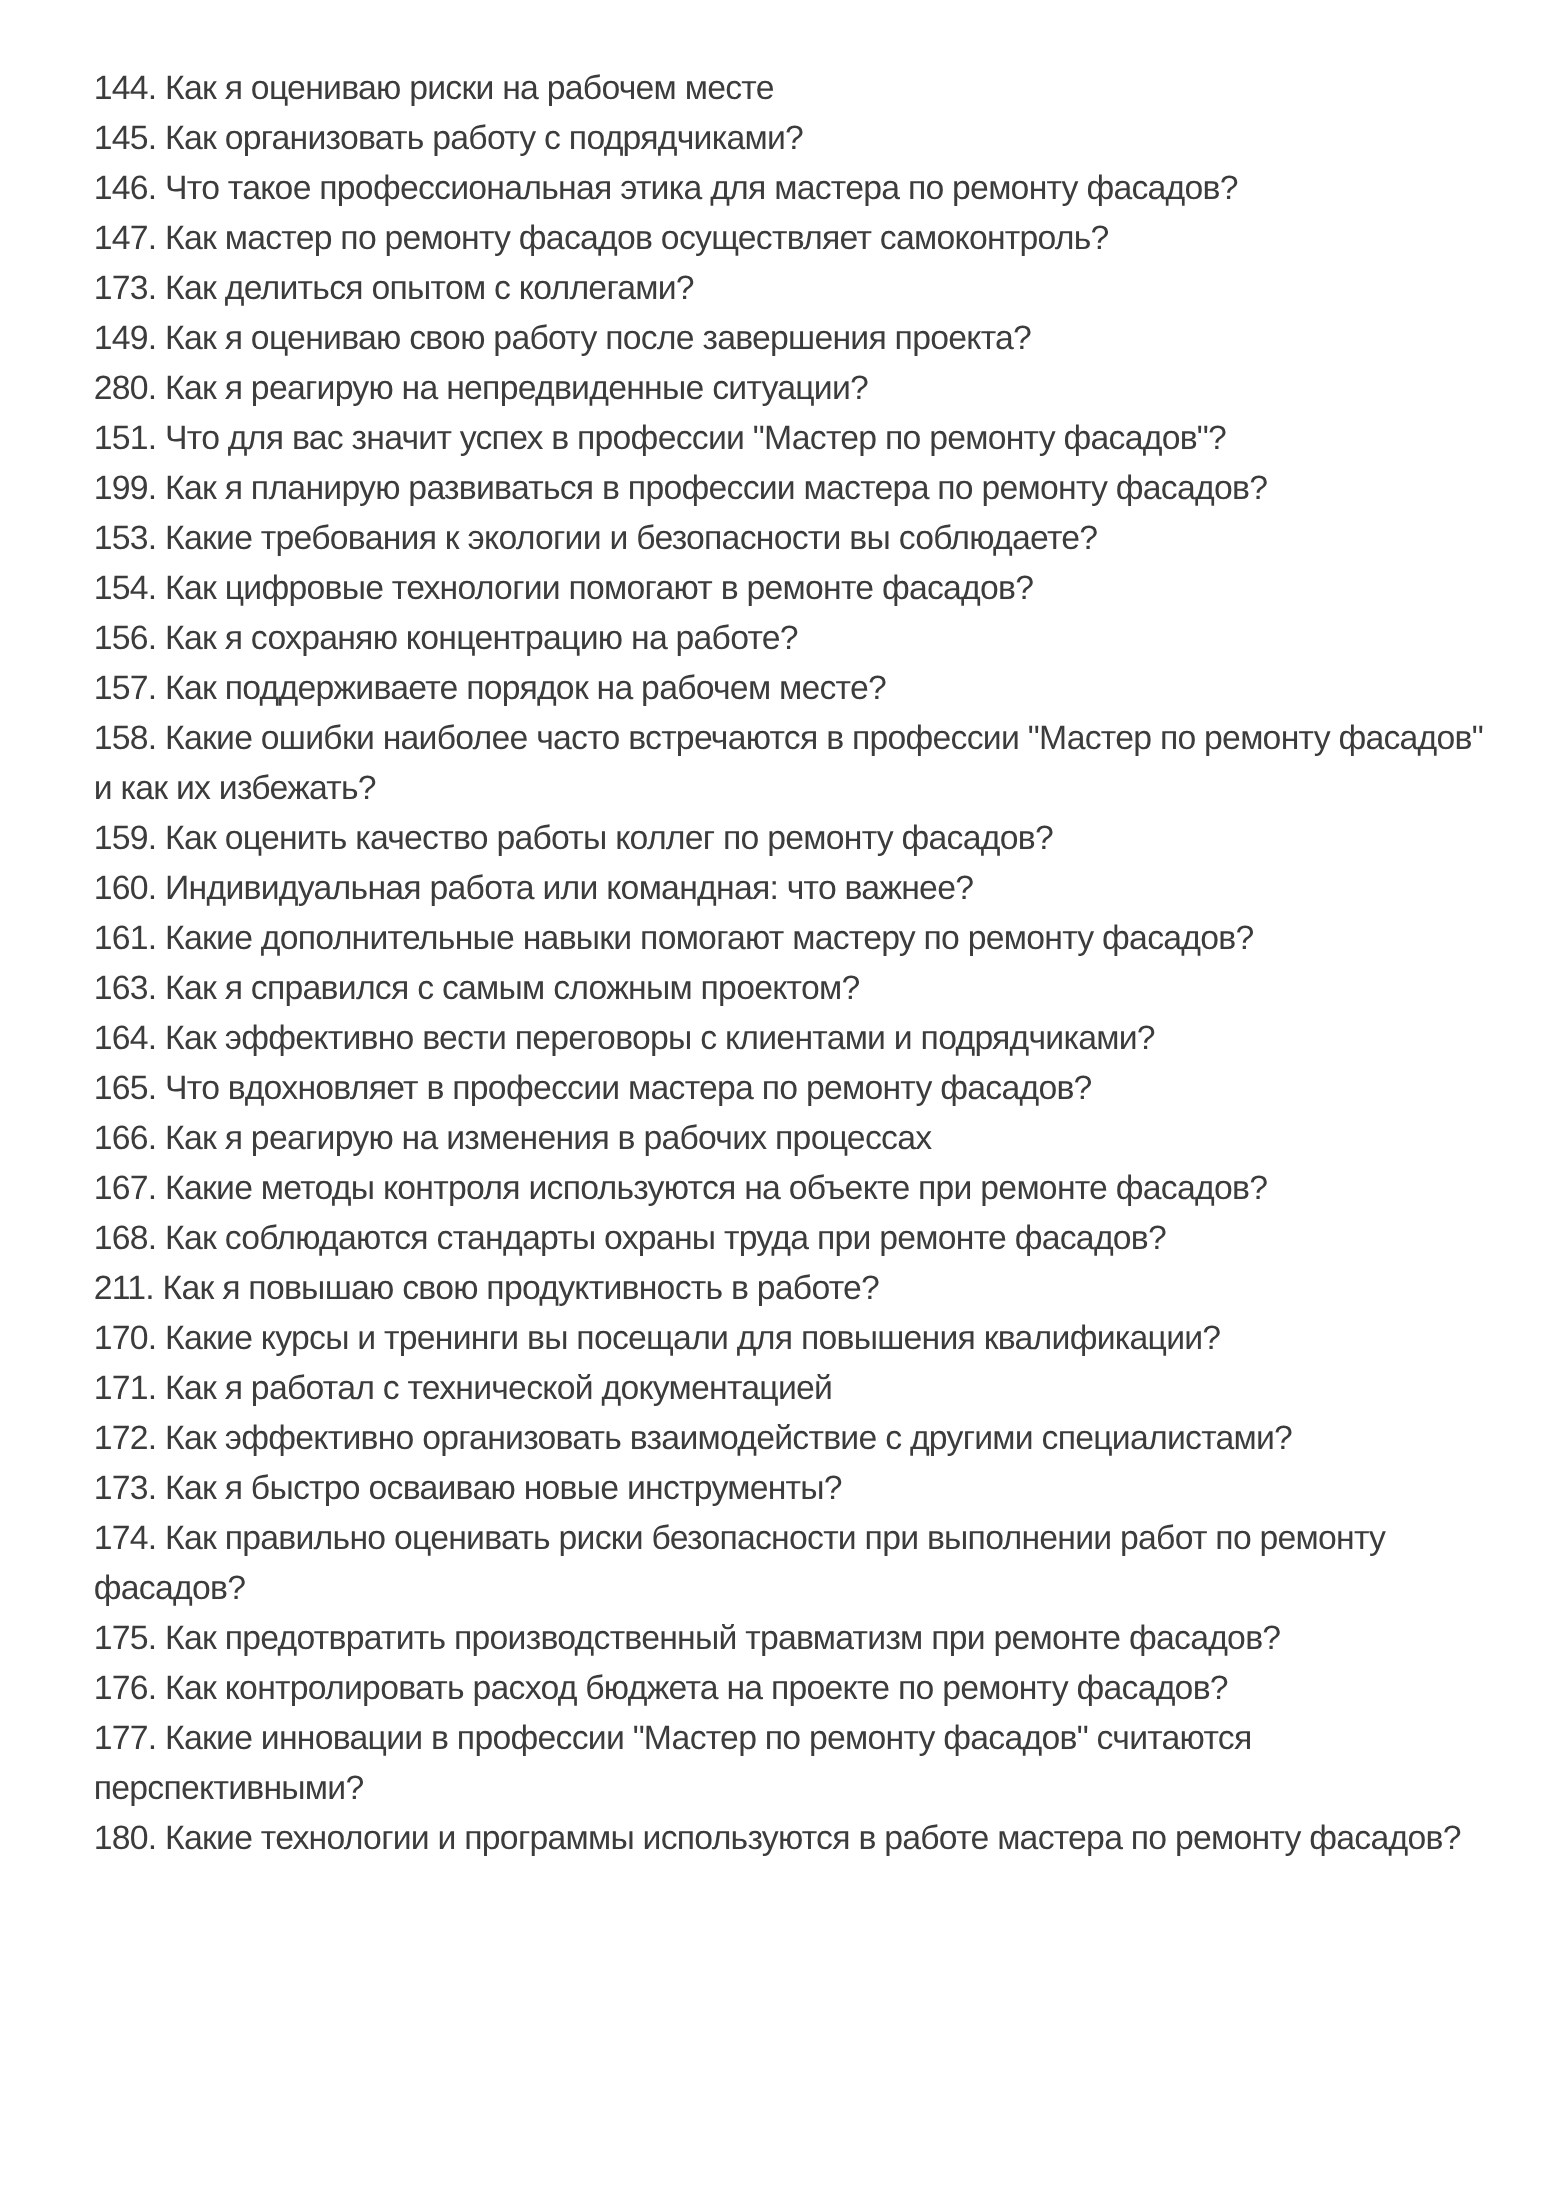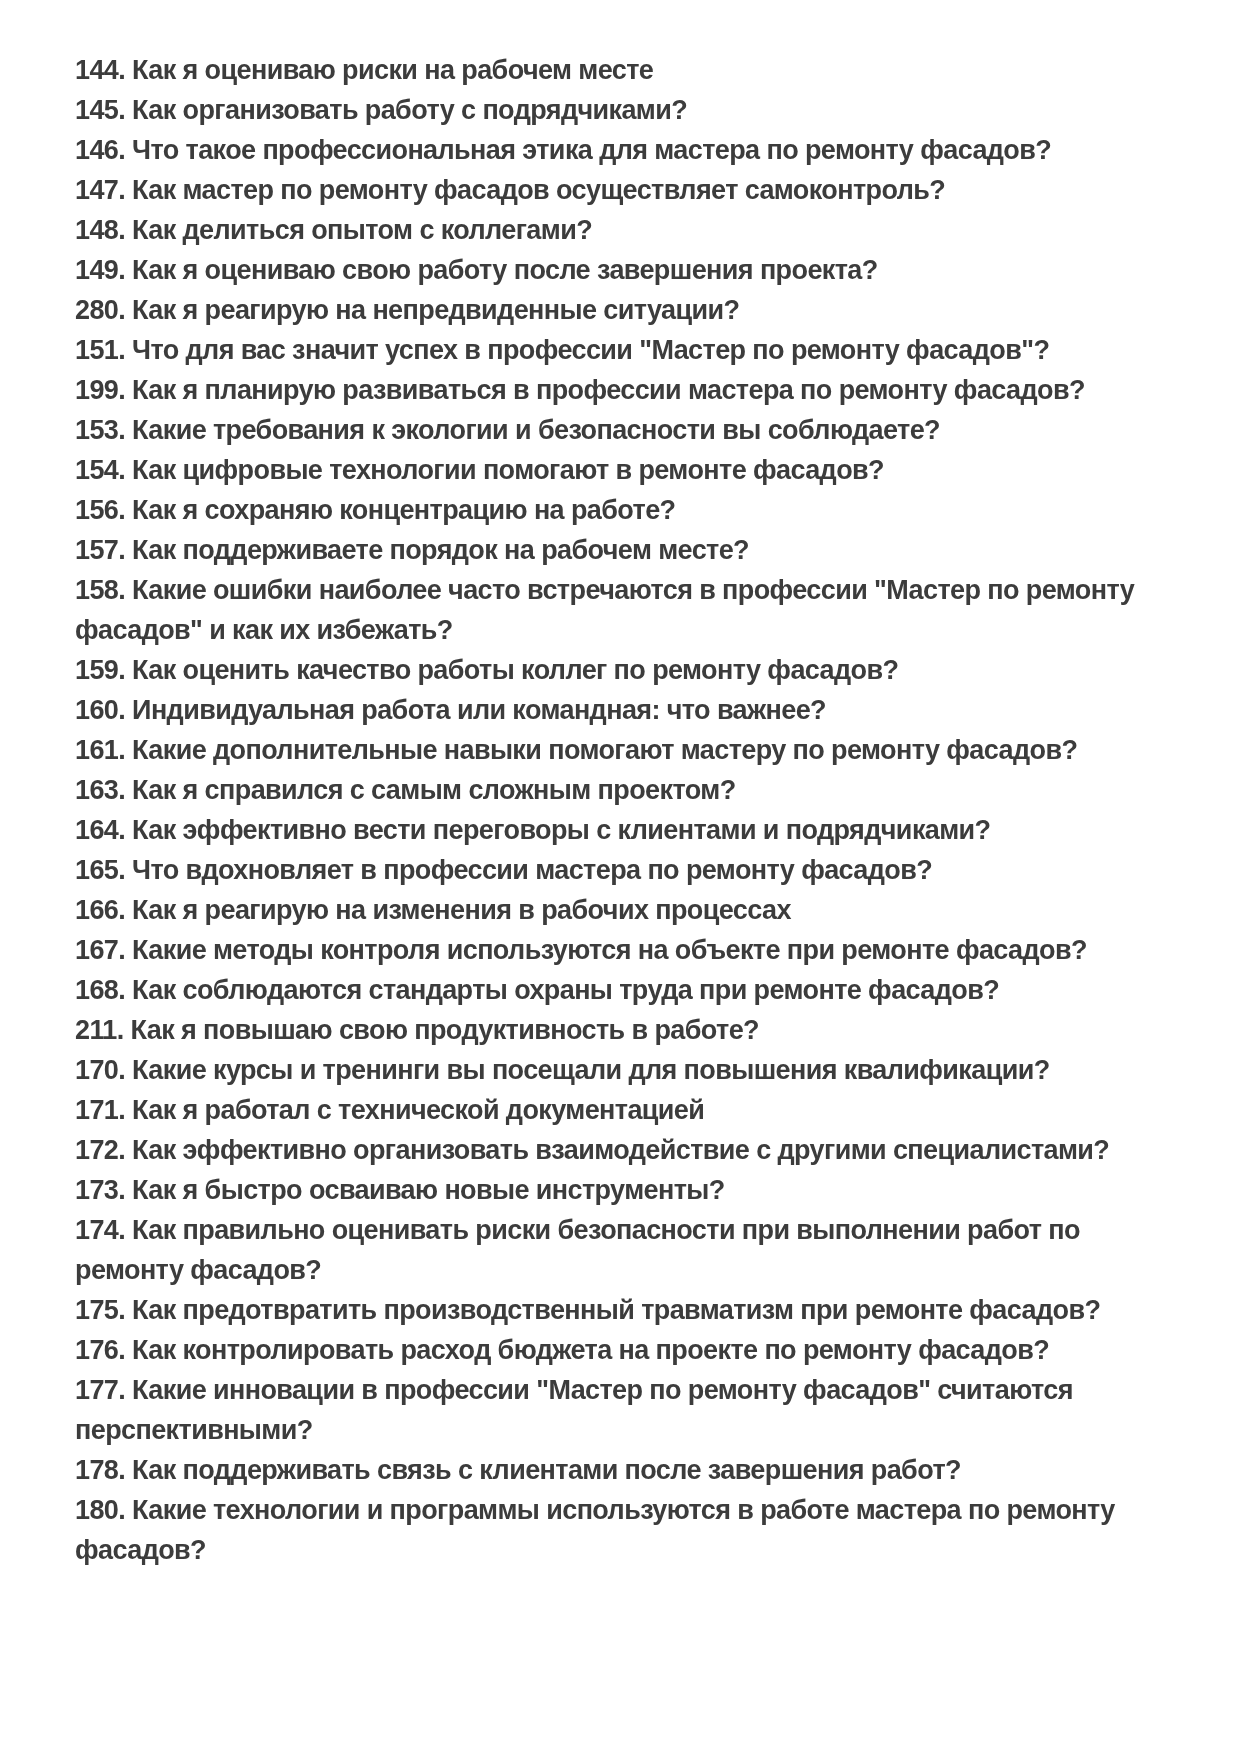--- a/index.html
+++ b/index.html
@@ -15,21 +15,21 @@
   .page {
     box-sizing: border-box;
     width: 1239px;
     height: 1753px;
     padding: 50px 49px 0 75px;
     background: #ffffff;
     font-family: "Liberation Sans", "DejaVu Sans", sans-serif;
     font-size: 27px;
     line-height: 40px;
     letter-spacing: -0.022em;
-    font-weight: 700;
+    font-weight: 400;
     color: #3c3c3c;
   }
   .question-list {
     width: 100%;
   }
   .q {
     margin: 0;
     padding: 0;
     white-space: normal;
     word-wrap: break-word;
@@ -37,21 +37,21 @@
 </style>
 </head>
 <body>
 
 <main class="page" style="color: rgb(60, 60, 60); background: rgb(255, 255, 255);">
   <div id="question-list" class="question-list">
       <p class="q">144. Как я оцениваю риски на рабочем месте</p>
       <p class="q">145. Как организовать работу с подрядчиками?</p>
       <p class="q">146. Что такое профессиональная этика для мастера по ремонту фасадов?</p>
       <p class="q">147. Как мастер по ремонту фасадов осуществляет самоконтроль?</p>
-      <p class="q">148. Как делиться опытом с коллегами?</p>
+      <p class="q">173. Как делиться опытом с коллегами?</p>
       <p class="q">149. Как я оцениваю свою работу после завершения проекта?</p>
       <p class="q">280. Как я реагирую на непредвиденные ситуации?</p>
       <p class="q">151. Что для вас значит успех в профессии "Мастер по ремонту фасадов"?</p>
       <p class="q">199. Как я планирую развиваться в профессии мастера по ремонту фасадов?</p>
       <p class="q">153. Какие требования к экологии и безопасности вы соблюдаете?</p>
       <p class="q">154. Как цифровые технологии помогают в ремонте фасадов?</p>
       <p class="q">156. Как я сохраняю концентрацию на работе?</p>
       <p class="q">157. Как поддерживаете порядок на рабочем месте?</p>
       <p class="q">158. Какие ошибки наиболее часто встречаются в профессии "Мастер по ремонту фасадов" и как их избежать?</p>
       <p class="q">159. Как оценить качество работы коллег по ремонту фасадов?</p>
@@ -65,16 +65,15 @@
       <p class="q">168. Как соблюдаются стандарты охраны труда при ремонте фасадов?</p>
       <p class="q">211. Как я повышаю свою продуктивность в работе?</p>
       <p class="q">170. Какие курсы и тренинги вы посещали для повышения квалификации?</p>
       <p class="q">171. Как я работал с технической документацией</p>
       <p class="q">172. Как эффективно организовать взаимодействие с другими специалистами?</p>
       <p class="q">173. Как я быстро осваиваю новые инструменты?</p>
       <p class="q">174. Как правильно оценивать риски безопасности при выполнении работ по ремонту фасадов?</p>
       <p class="q">175. Как предотвратить производственный травматизм при ремонте фасадов?</p>
       <p class="q">176. Как контролировать расход бюджета на проекте по ремонту фасадов?</p>
       <p class="q">177. Какие инновации в профессии "Мастер по ремонту фасадов" считаются перспективными?</p>
-      <p class="q">178. Как поддерживать связь с клиентами после завершения работ?</p>
       <p class="q">180. Какие технологии и программы используются в работе мастера по ремонту фасадов?</p>
     </div>
 </main>
 
 </body></html>

